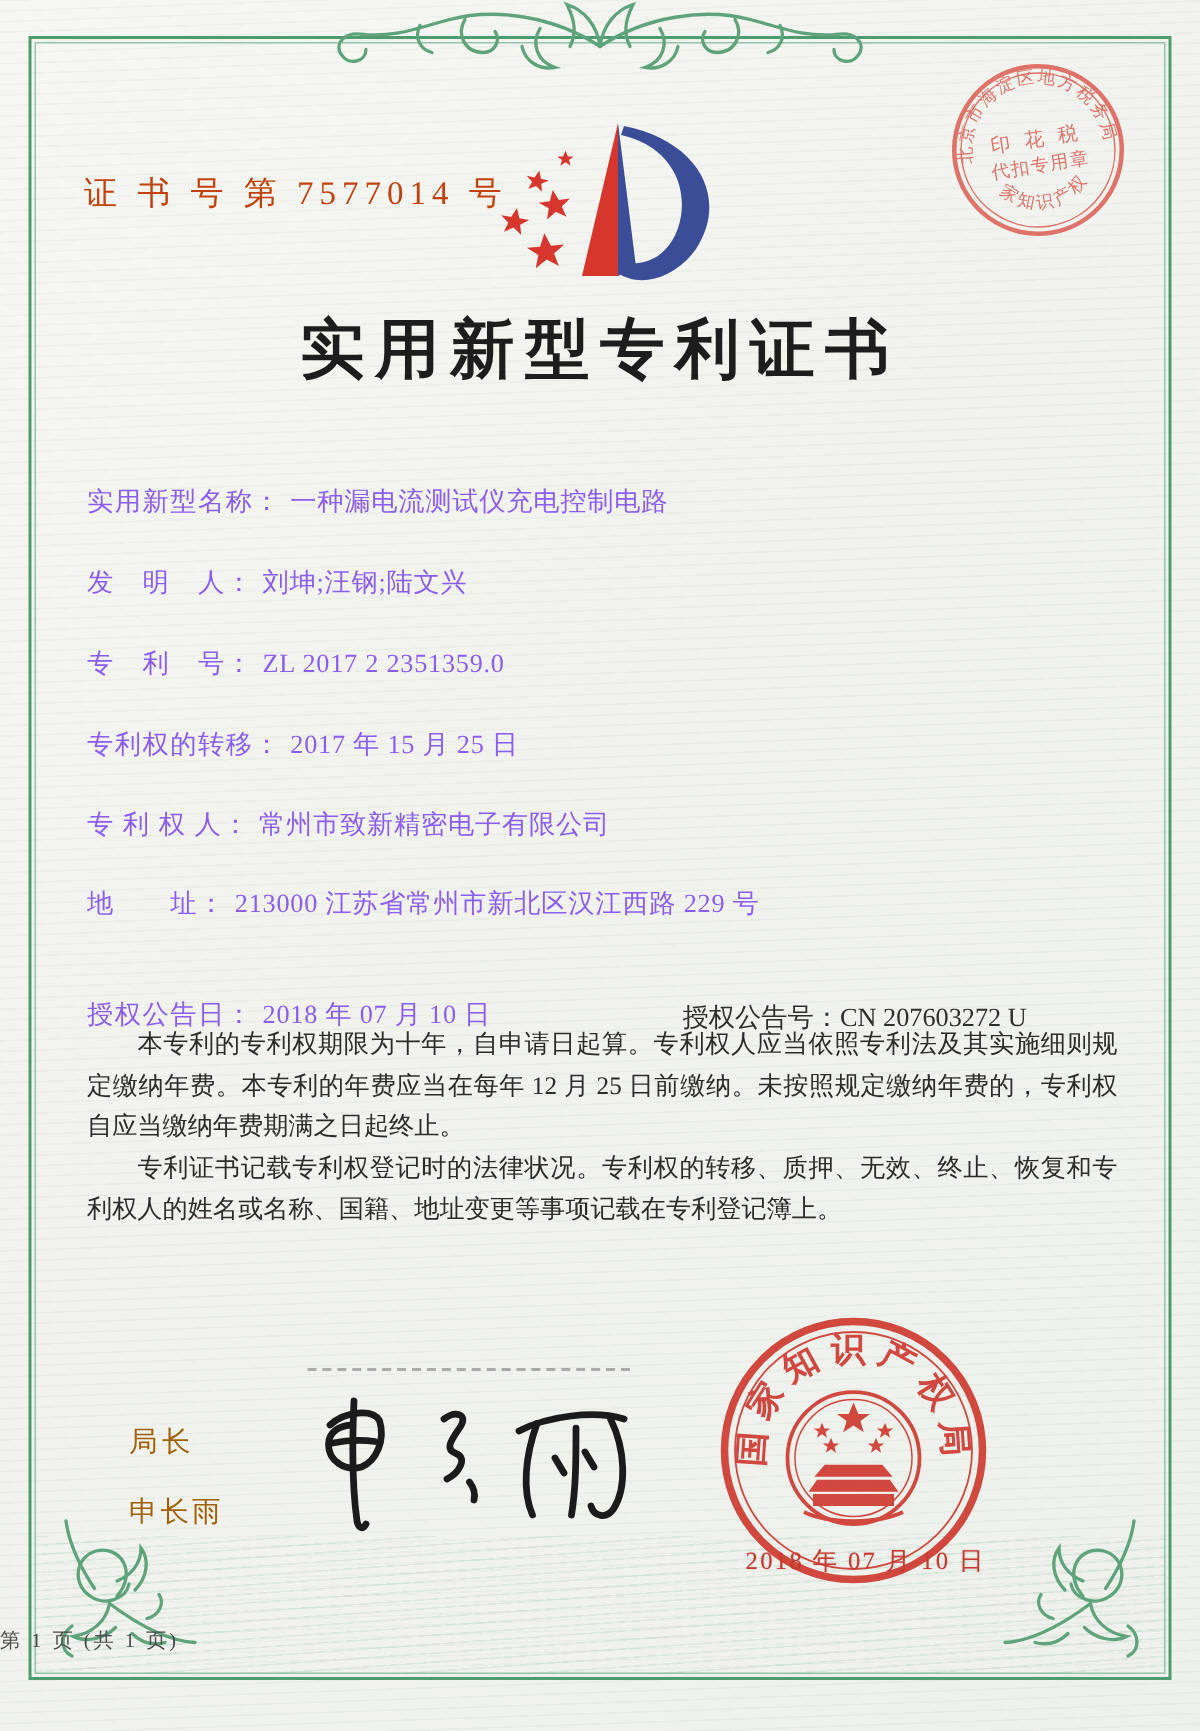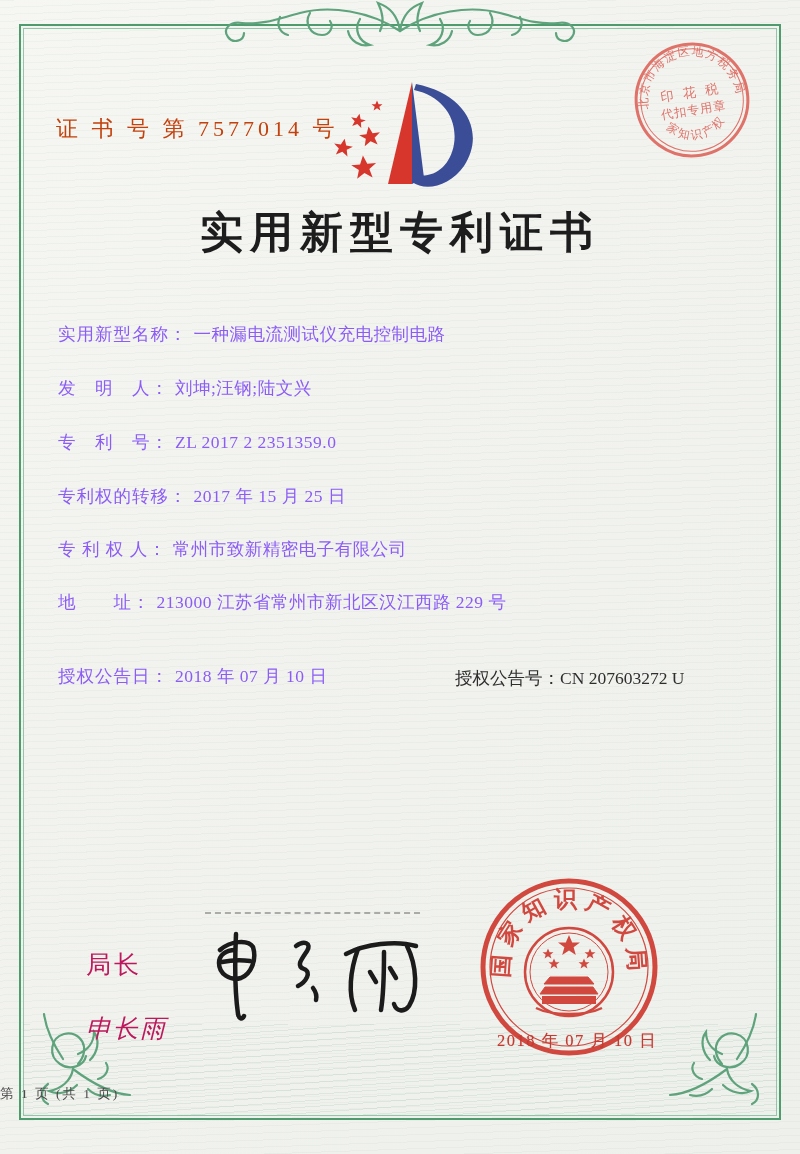--- a/index.html
+++ b/index.html
@@ -55,22 +55,22 @@
   .body-text {
     position:absolute; left:58px; right:55px; top:682px;
     font-size:16.8px; line-height:27.6px; text-align:justify; color:#2b2b2b;
   }
   .body-text p { text-indent:2em; }
 
   .micro-line {
     position:absolute; left:205px; top:912px; width:215px; height:0;
     border-top:2px dashed rgba(40,40,40,0.35);
   }
-  .commissioner { position:absolute; left:86px; top:948px; font-size:25px; letter-spacing:3px; color:#be185d; }
-  .commissioner .name { display:block; margin-top:31px; letter-spacing:2px;font-style:italic; }
+  .commissioner { position:absolute; left:86px; top:948px; font-size:19px; letter-spacing:3px; color:#a16207; }
+  .commissioner .name { display:block; margin-top:21px; letter-spacing:2px; }
   .signature { position:absolute; left:200px; top:916px; }
 
   .seal { position:absolute; left:474px; top:872px; opacity:.92; }
   .seal-date {
     position:absolute; left:497px; top:1030px;
     font-size:16.5px; color:#c43a30; letter-spacing:1.5px; white-space:nowrap;
     text-shadow:0 0 1px rgba(196,58,48,.4);
   }
 
   .footer {
@@ -189,20 +189,22 @@
   <span class="lbl">地　　址：</span><span class="val">213000 江苏省常州市新北区汉江西路 229 号</span>
 </div>
 <div class="field" style="top:664px">
   <span class="lbl">授权公告日：</span><span class="val">2018 年 07 月 10 日</span>
 </div>
 <div class="grant-no">
   <span class="lbl">授权公告号：</span><span class="val">CN 207603272 U</span>
 </div>
 
 <div class="body-text">
+  <p>本专利的专利权期限为十年，自申请日起算。专利权人应当依照专利法及其实施细则规定缴纳年费。本专利的年费应当在每年 12 月 25 日前缴纳。未按照规定缴纳年费的，专利权自应当缴纳年费期满之日起终止。</p>
+  <p>专利证书记载专利权登记时的法律状况。专利权的转移、质押、无效、终止、恢复和专利权人的姓名或名称、国籍、地址变更等事项记载在专利登记簿上。</p>
 </div>
 
 <div class="micro-line"></div>
 <div class="commissioner">
   <span>局长</span>
   <span class="name">申长雨</span>
 </div>
 
 <svg class="signature" width="230" height="112" viewBox="0 0 230 112">
   <g stroke="#1b1b1b" stroke-width="4.5" fill="none" stroke-linecap="round" stroke-linejoin="round">

